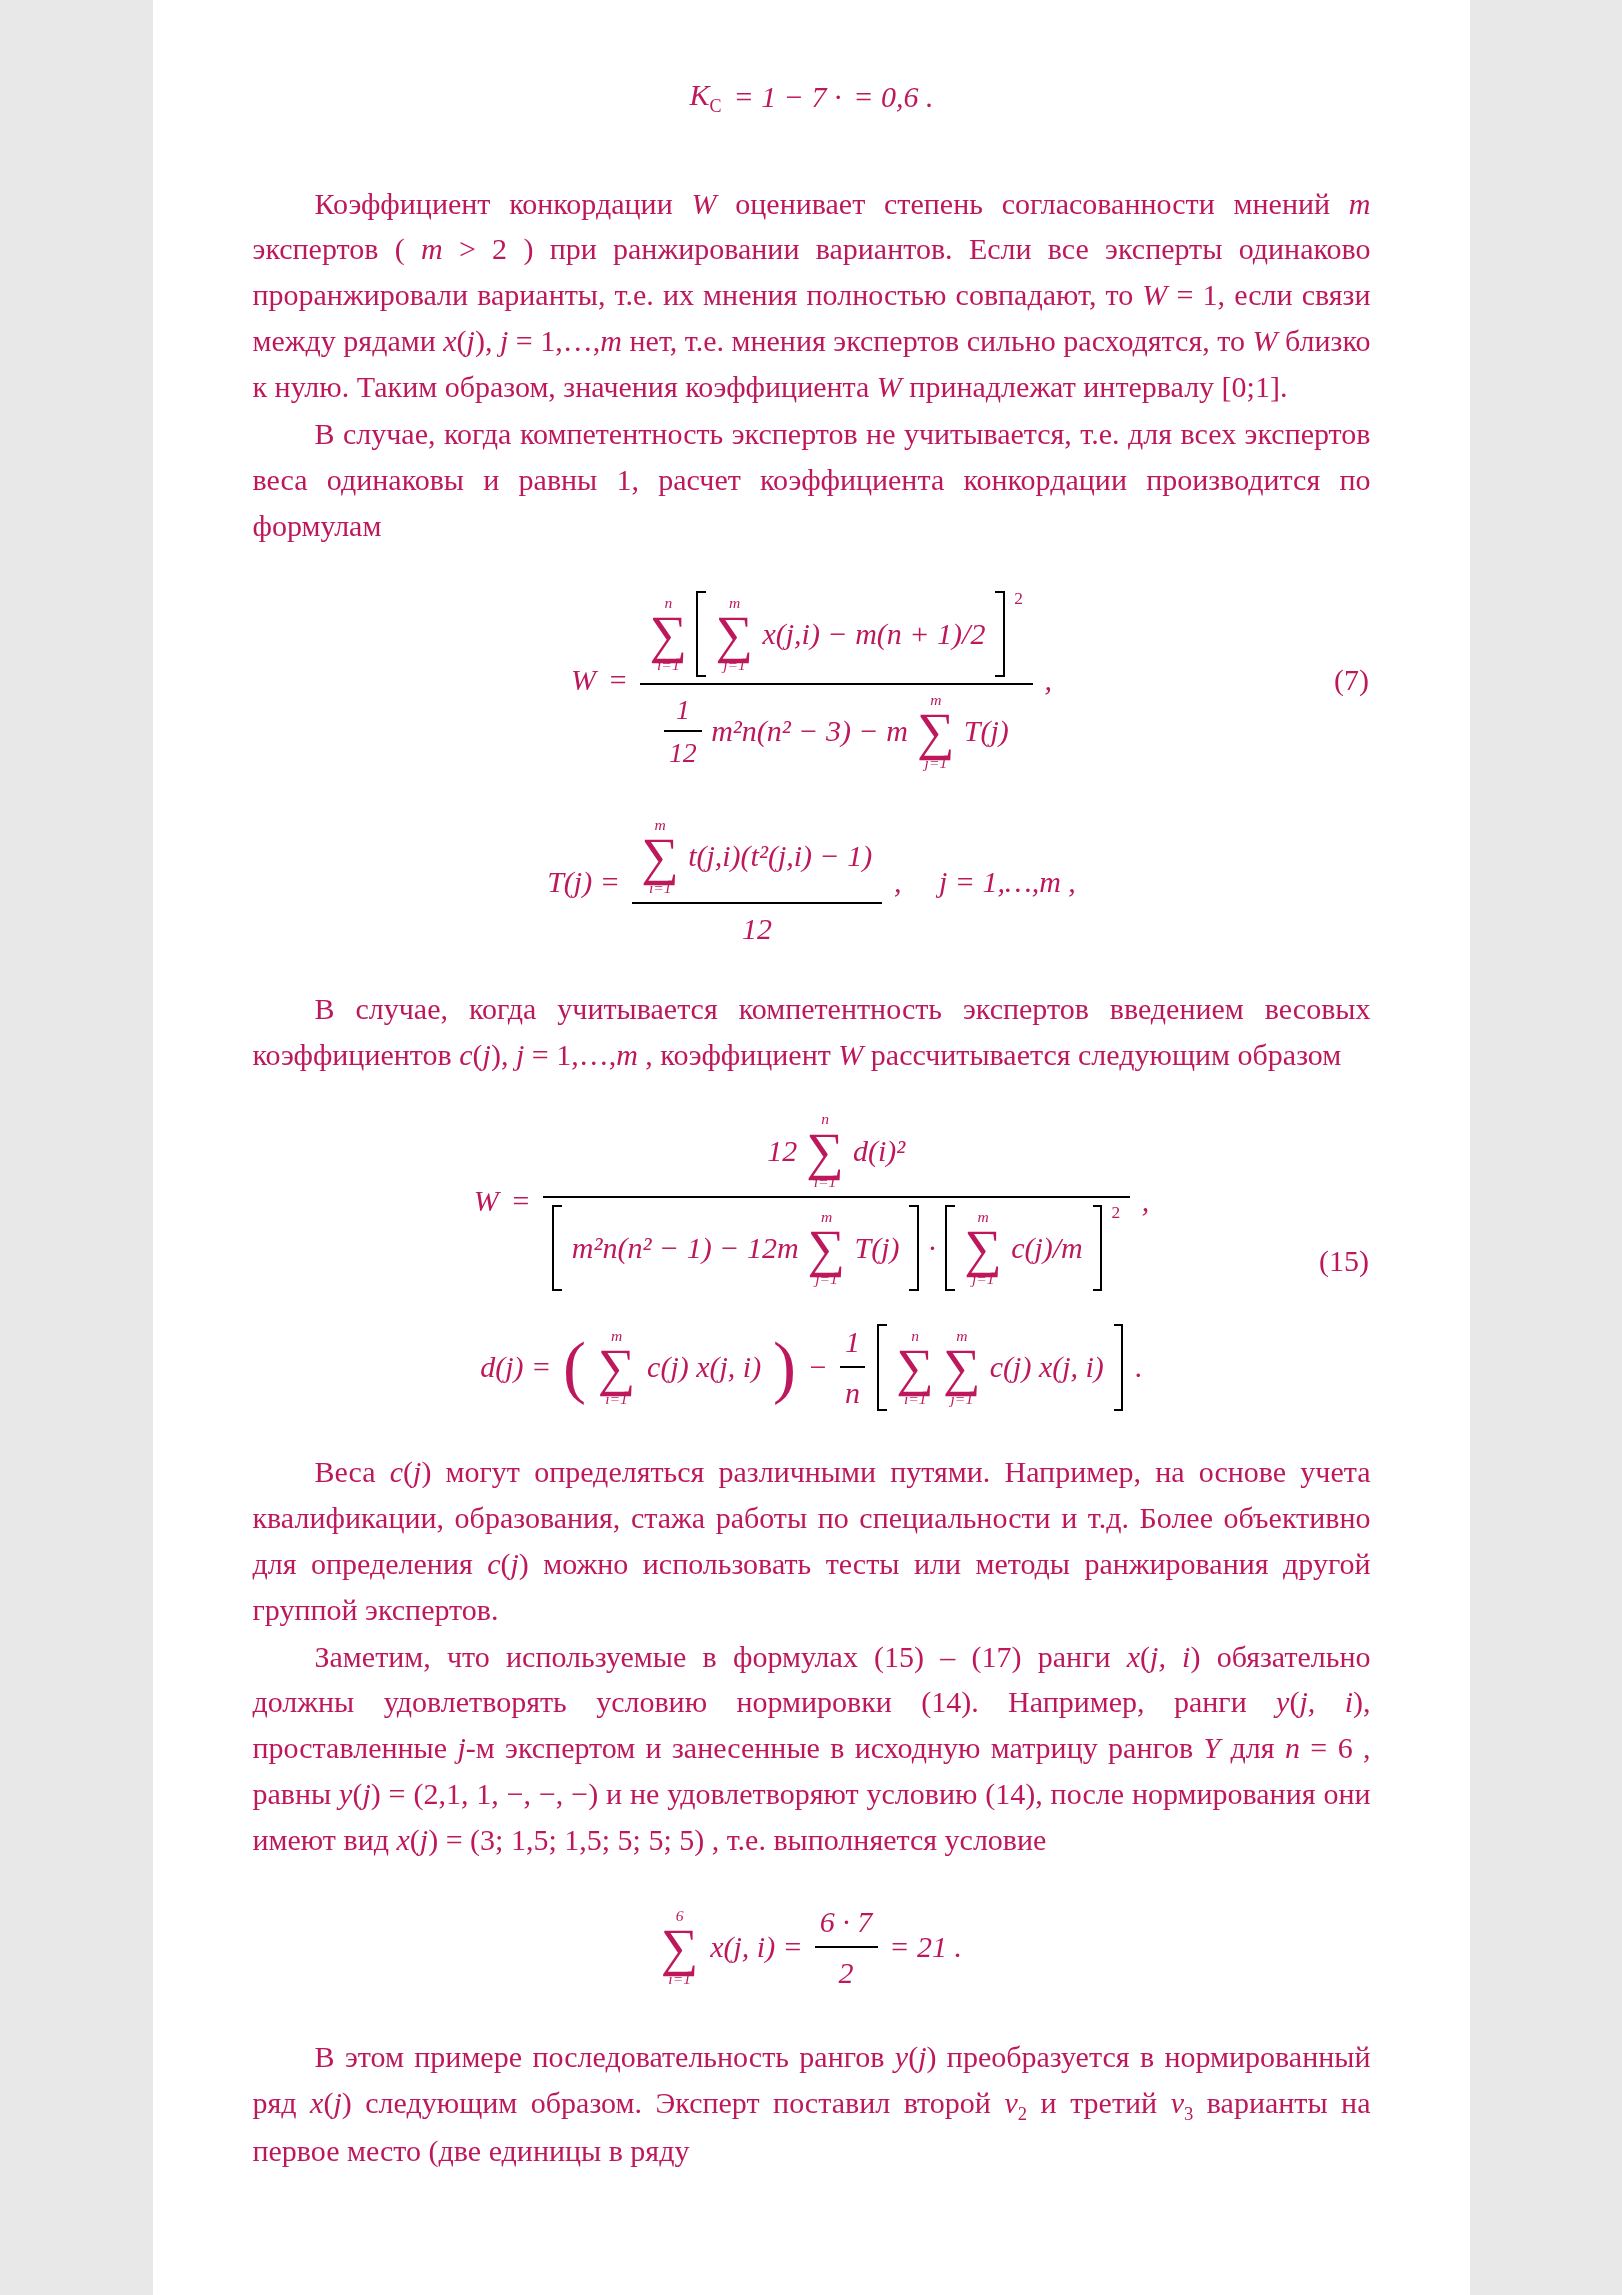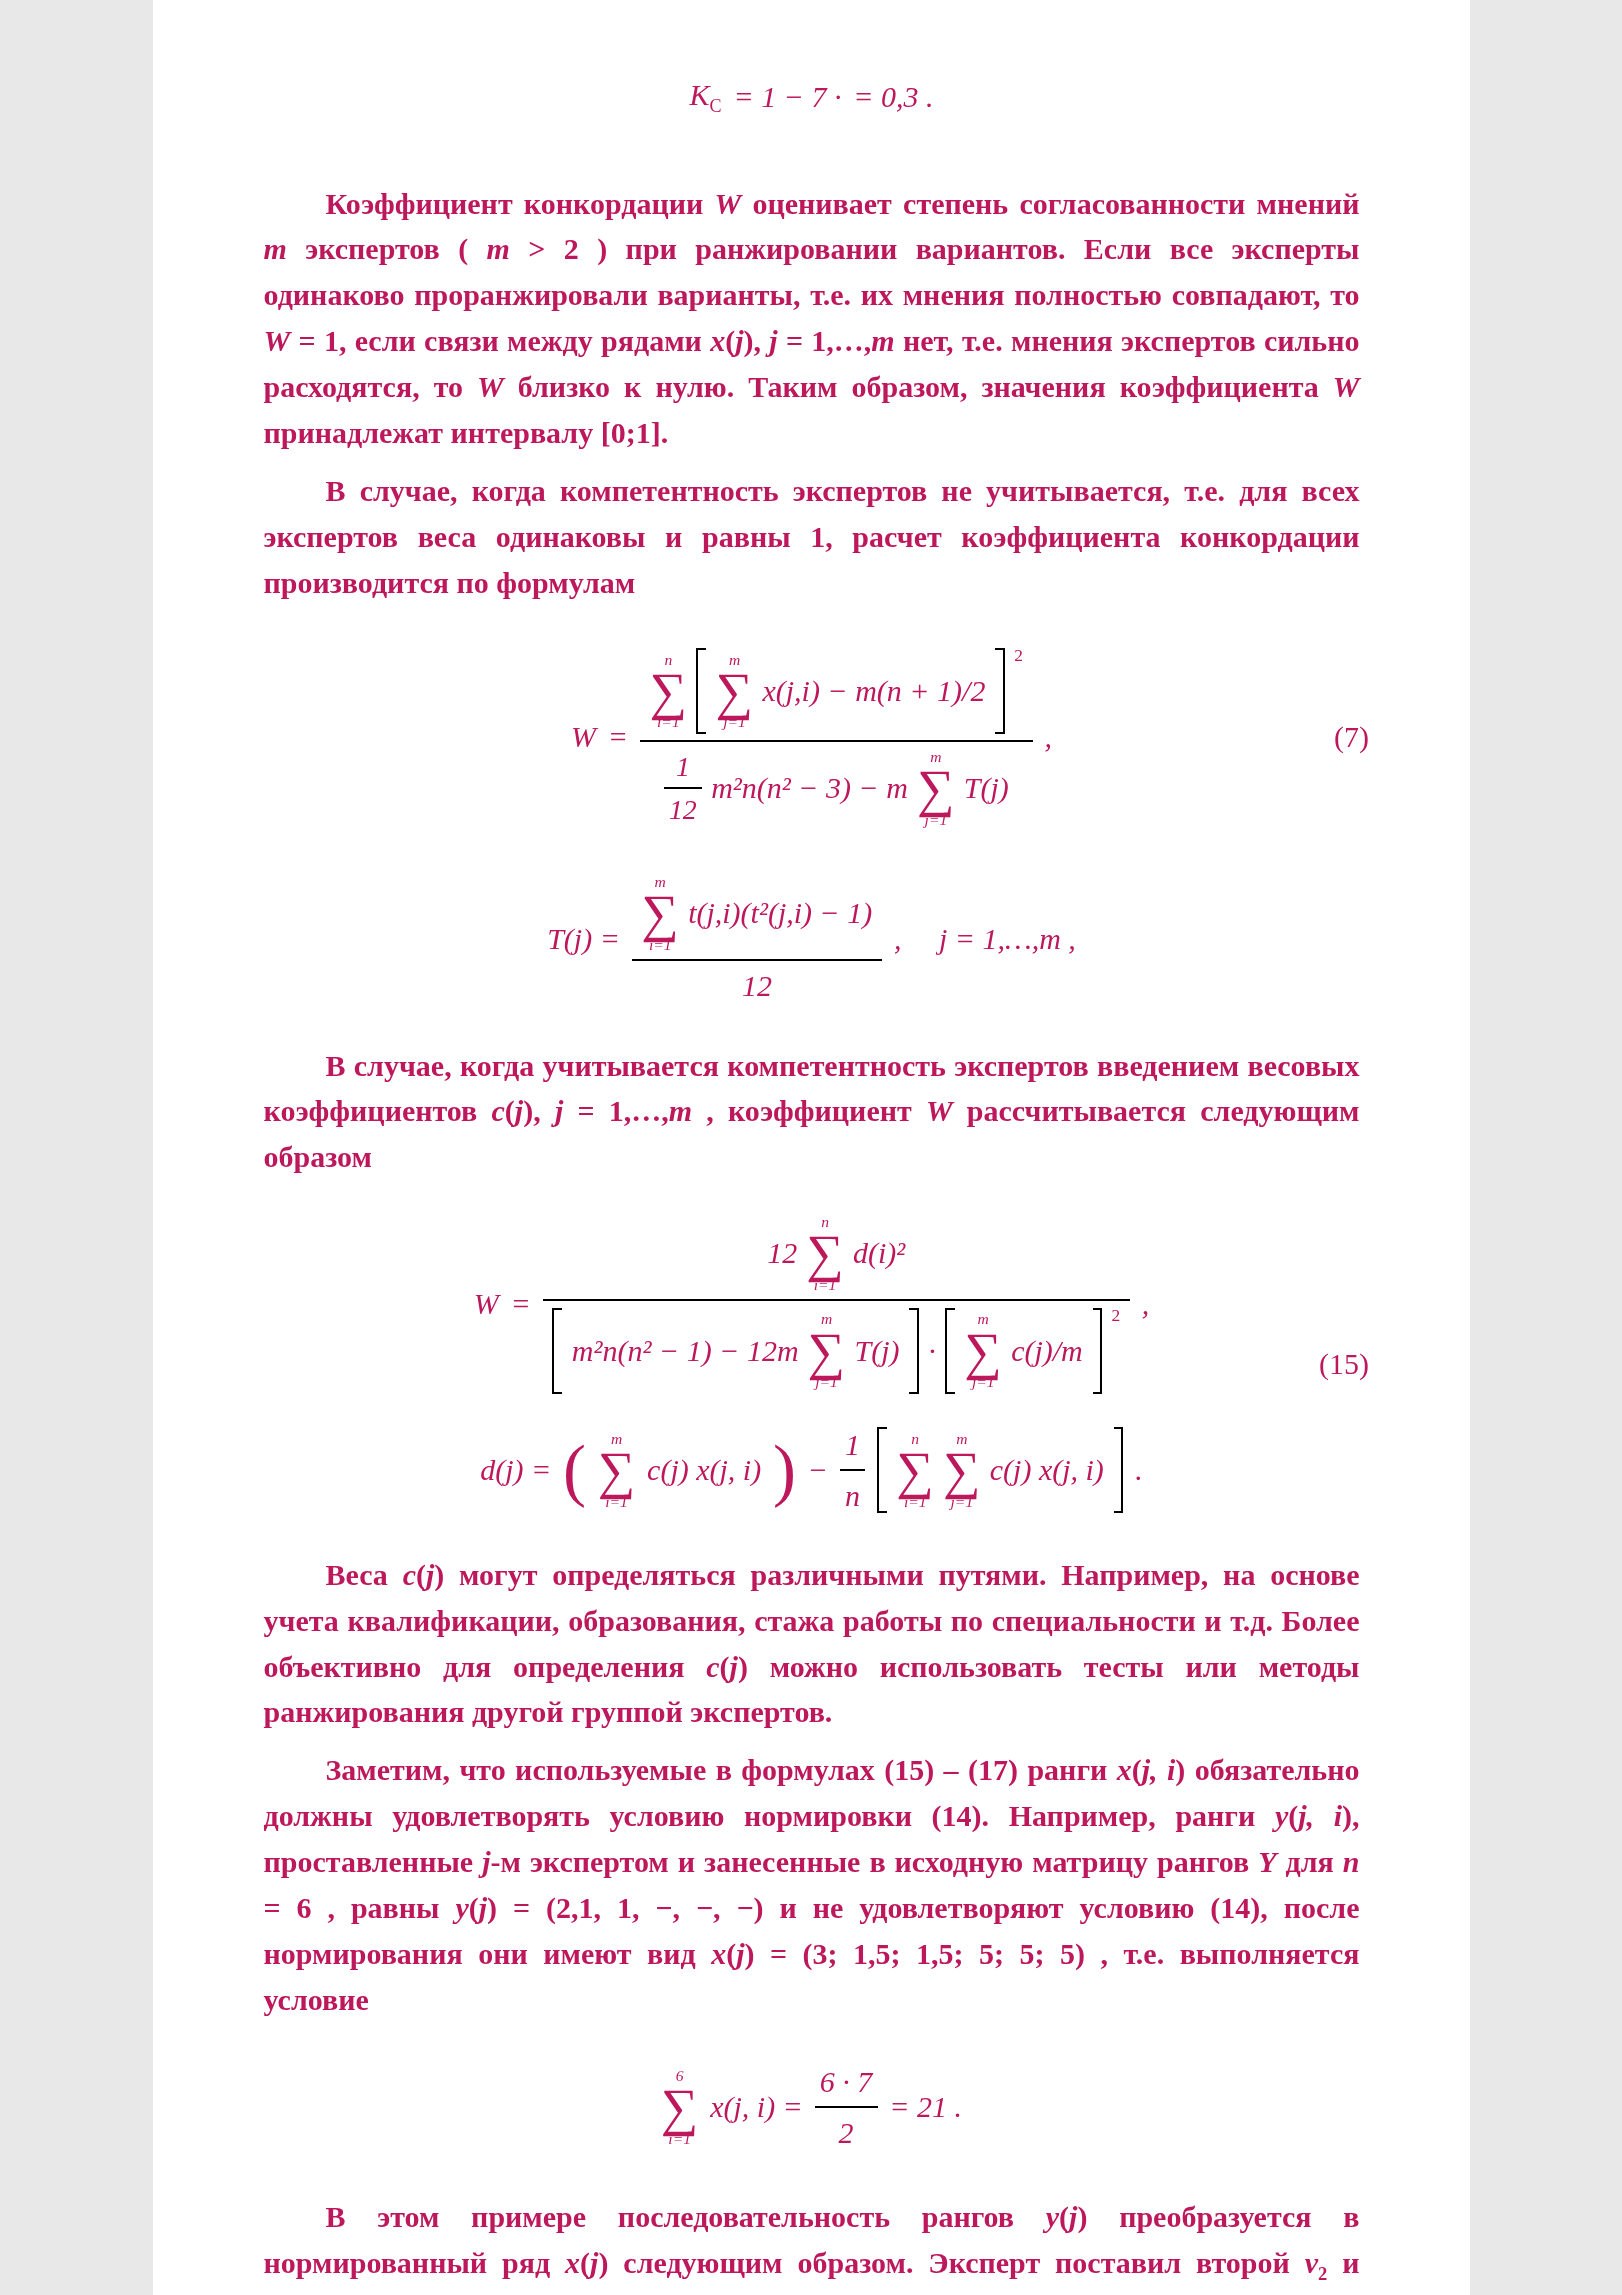--- a/index.html
+++ b/index.html
@@ -7,21 +7,21 @@
   .page {
     width: 1317px;
     min-height: 2295px;
     margin: 0 auto;
     background: #ffffff;
     padding: 77px 98px 39px 99px;
     font-family: "Liberation Serif", "DejaVu Serif", serif;
     font-size: 30px;
     color: #be185d;
   }
-  .para { margin: 12px; line-height: 1.53; text-align: justify; font-weight: bold; }
+  .para { margin: 1px; line-height: 1.53; text-align: justify; }
   .ind { text-indent: 62px; }
   .it { font-style: italic; }
   sub { font-size: 0.62em; }
   .sb { font-size: 0.6em; font-style: normal; }
 
   
   .frow { display: flex; justify-content: center; align-items: center; font-style: italic; line-height: 1.2; }
   .frow > * { margin: 0 5.9px; }
 
   
@@ -63,21 +63,21 @@
   .fwrap-sum { margin: 41px 0 43px; }
 </style>
 </head>
 <body>
 
 <div class="page">
 
   <div class="frow f-kc">
     <span class="it"><span>K</span><sub class="sb">С</sub></span>
     <span>= 1 − 7 ·</span>
-    <span>= 0,3 .</span>
+    <span>= 0,6 .</span>
   </div>
 
   <p class="para ind"><span>Коэффициент конкордации </span><span class="it">W</span><span> оценивает степень согласованности мнений </span><span class="it">m</span><span> экспертов ( </span><span class="it">m</span><span> &gt; 2 ) при ранжировании вариантов. Если все эксперты одинаково проранжировали варианты, т.е. их мнения полностью совпадают, то </span><span class="it">W</span><span> = 1, если связи между рядами </span><span class="it">x</span><span>(</span><span class="it">j</span><span>), </span><span class="it">j</span><span> = 1,…,</span><span class="it">m</span><span> нет, т.е. мнения экспертов сильно расходятся, то </span><span class="it">W</span><span> близко к нулю.  Таким образом, значения коэффициента </span><span class="it">W</span><span> принадлежат интервалу [0;1].</span></p>
 
   <p class="para ind"><span>В случае, когда компетентность экспертов не учитывается, т.е. для всех экспертов веса одинаковы и равны 1, расчет коэффициента конкордации производится по формулам</span></p>
 
   <div class="fwrap fwrap16">
     <div class="frow">
       <span class="it">W</span>
       <span>=</span>

